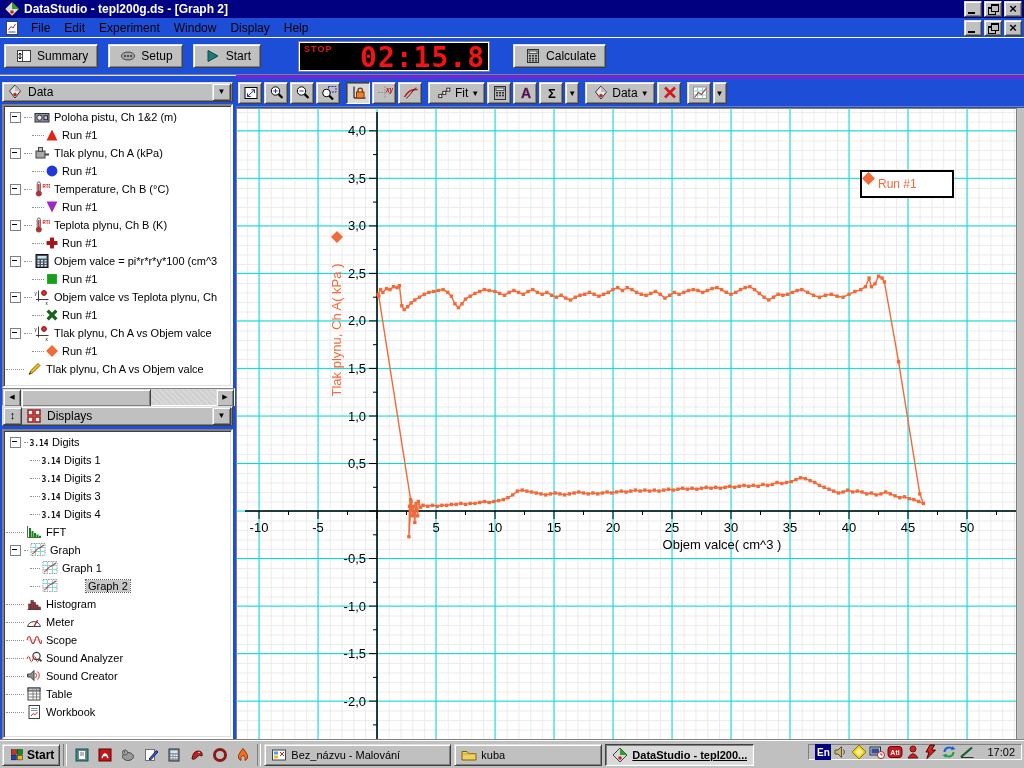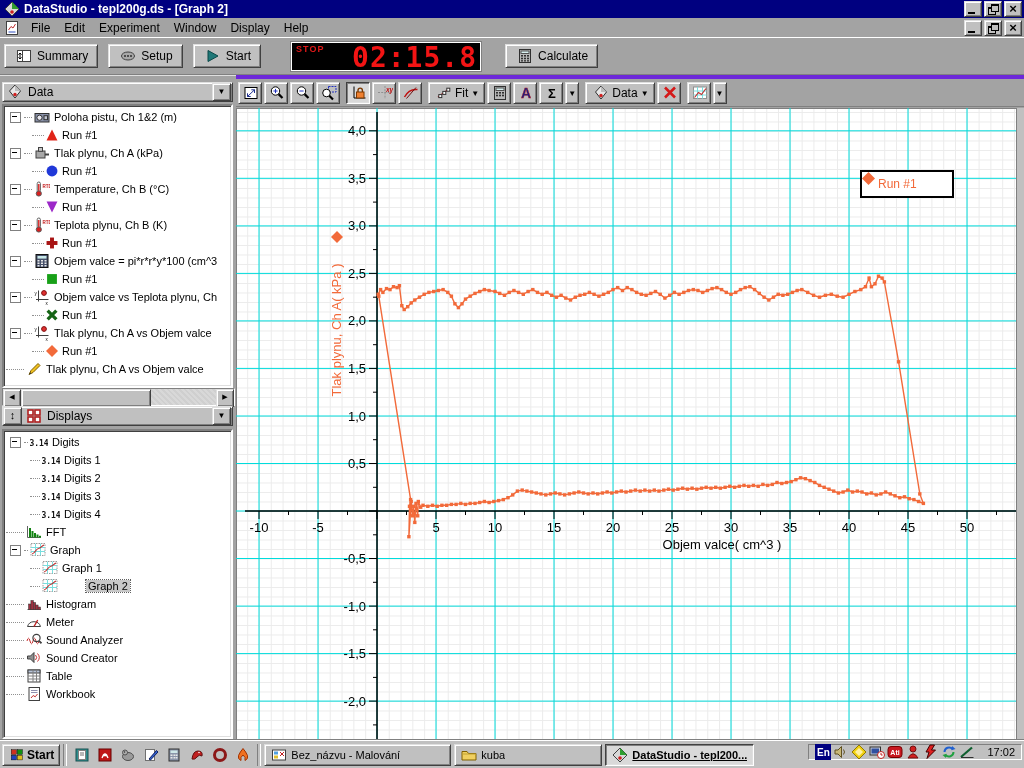--- a/index.html
+++ b/index.html
@@ -1,16 +1,16 @@
 <!DOCTYPE html>
 <html><head>
 <meta charset="utf-8">
 <style>
   html,body{margin:0;padding:0;background:#555;}
-  .screen{position:relative;width:1024px;height:768px;background:#a3a3a3;overflow:hidden;
+  .screen{position:relative;width:1024px;height:768px;background:#1d4ed8;overflow:hidden;
     font-family:"Liberation Sans","DejaVu Sans",sans-serif;font-size:11px;color:#000;}
   
   .raised{background:#c0c0c0;border:1px solid;border-color:#dfdfdf #404040 #404040 #dfdfdf;
     box-shadow:inset 1px 1px 0 #fff,inset -1px -1px 0 #808080;}
   .pressed{background:#d9d9d9;border:1px solid;border-color:#404040 #fff #fff #404040;
     box-shadow:inset 1px 1px 0 #808080,inset -1px -1px 0 #dfdfdf;}
   .sunken-white{background:#fff;border:2px solid;border-color:#808080 #fff #fff #808080;
     box-shadow:inset 1px 1px 0 #404040,inset -1px -1px 0 #dfdfdf;text-decoration:underline;}
   .inset{border:1px solid;border-color:#808080 #fff #fff #808080;}
   
@@ -26,21 +26,21 @@
   .menubar{position:absolute;left:0;top:18px;width:1024px;height:20px;display:flex;align-items:center;
     padding:0 2px;box-sizing:border-box;border-bottom:1px solid #fff;}
   .menubar .menu-item{padding:2px 7px;font-size:12px;}
   .menubar .spacer{flex:1;}
   .mdi-icon{width:16px;height:16px;margin:0 4px 0 2px;}
   
   .main-toolbar{position:absolute;left:0;top:38px;width:1024px;height:37px;box-sizing:border-box;
     border-bottom:1px solid #808080;display:flex;align-items:center;}
   .tbtn{height:24px;display:flex;align-items:center;gap:5px;padding:0 9px;font-size:12px;}
   .timerbox{width:188px;height:27px;background:#000;border:1px solid #fff;box-shadow:0 0 0 1px #808080;
-    position:relative;margin-left:30px;}
+    position:relative;margin-left:38px;}
   .timerbox .stop{position:absolute;left:4px;top:1px;color:#e01818;font-size:9px;font-weight:bold;letter-spacing:1px;}
   .timerbox .digits{position:absolute;right:3px;top:-2px;color:#f21414;font-family:"DejaVu Sans Mono",monospace;
     font-weight:bold;font-size:28px;letter-spacing:1px;}
   
   .left-panel{position:absolute;left:0;top:75px;width:236px;height:665px;border-top:1px solid #dfdfdf;}
   .panel-header{position:absolute;left:2px;width:231px;height:20px;display:flex;align-items:center;box-sizing:border-box;}
   .panel-header .ph-label{font-size:12px;margin-left:5px;flex:1;}
   .drop-btn{width:17px;height:16px;text-align:center;font-size:8px;line-height:15px;flex:none;margin-right:1px;}
   .splitter-cell{width:17px;height:16px;text-align:center;font-size:11px;line-height:14px;font-weight:bold;flex:none;margin-right:2px;}
   .tree{position:absolute;left:2px;width:231px;background:#fff;box-sizing:border-box;overflow:hidden;}
@@ -538,20 +538,30 @@
           </div>
           <div class="trow">
             <span class="guide" style="width:18px"></span>
             <span class="ticon">
               <svg width="16" height="16" viewBox="0 0 16 16">
                 <path d="M1.5 12.5 A6.8 6.8 0 0 1 14.5 12.5 Z" fill="#fff" stroke="#404040"></path>
                 <line x1="8" y1="12.5" x2="11.7" y2="6" stroke="#c02020" stroke-width="1.4"></line>
               </svg>
             </span>
             <span class="lbl">Meter</span>
+          </div>
+          <div class="trow">
+            <span class="guide" style="width:18px"></span>
+            <span class="ticon">
+              <svg width="16" height="16" viewBox="0 0 16 16">
+                <path d="M1 8 q2-7 4 0 t4 0 4 0 3 0" fill="none" stroke="#c83030" stroke-width="1.2"></path>
+                <line x1="1" y1="8" x2="15.5" y2="8" stroke="#a0a0a0" stroke-width="0.6"></line>
+              </svg>
+            </span>
+            <span class="lbl">Scope</span>
           </div>
           <div class="trow">
             <span class="guide" style="width:18px"></span>
             <span class="ticon">
               <svg width="16" height="16" viewBox="0 0 16 16">
                 <path d="M1 9 q1.5-5.5 3 0 t3 0 3 0 3 0" stroke="#c83030" fill="none"></path>
                 <circle cx="10.5" cy="6" r="3.6" fill="none" stroke="#404040" stroke-width="1.2"></circle>
                 <line x1="13" y1="8.8" x2="15.5" y2="11.3" stroke="#404040" stroke-width="1.8"></line>
               </svg>
             </span>

